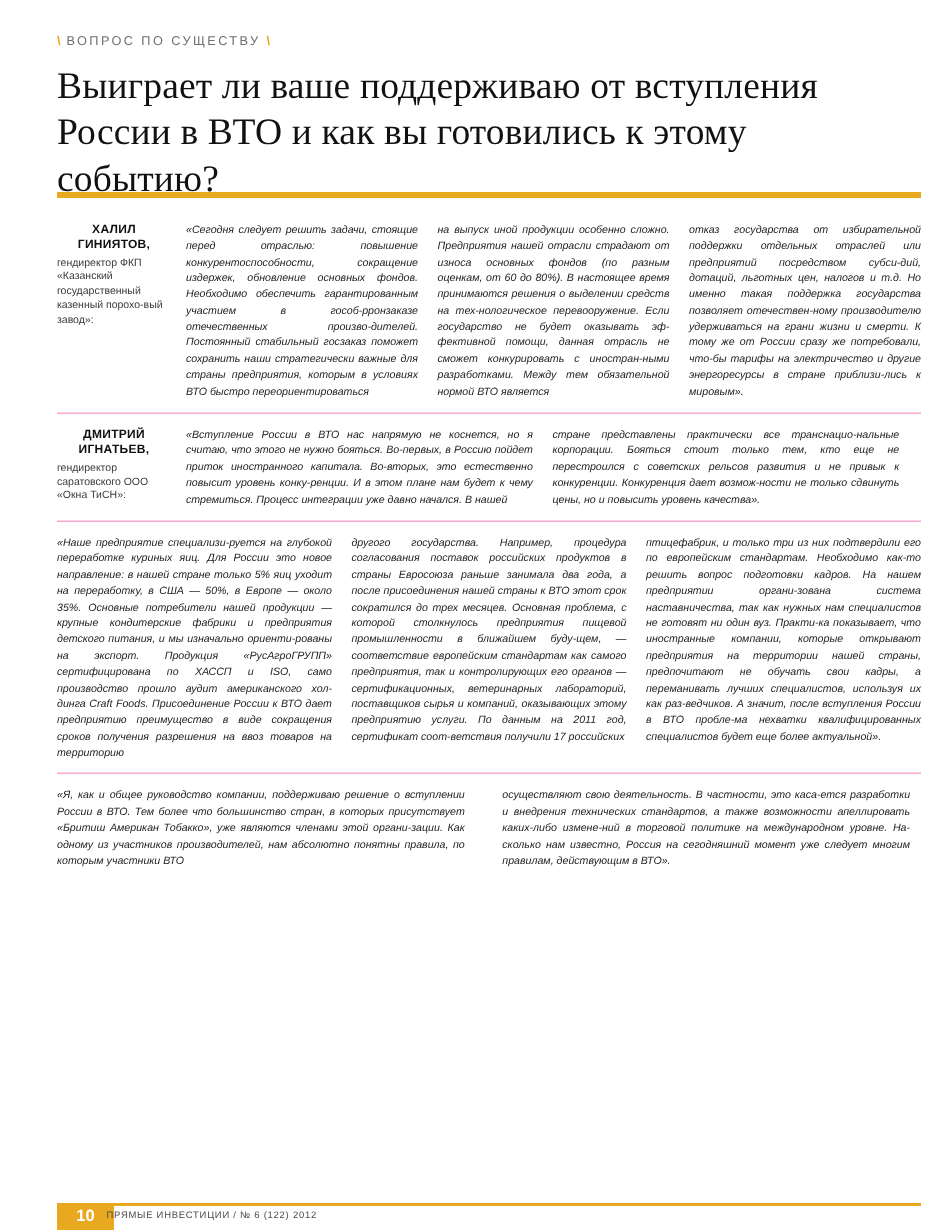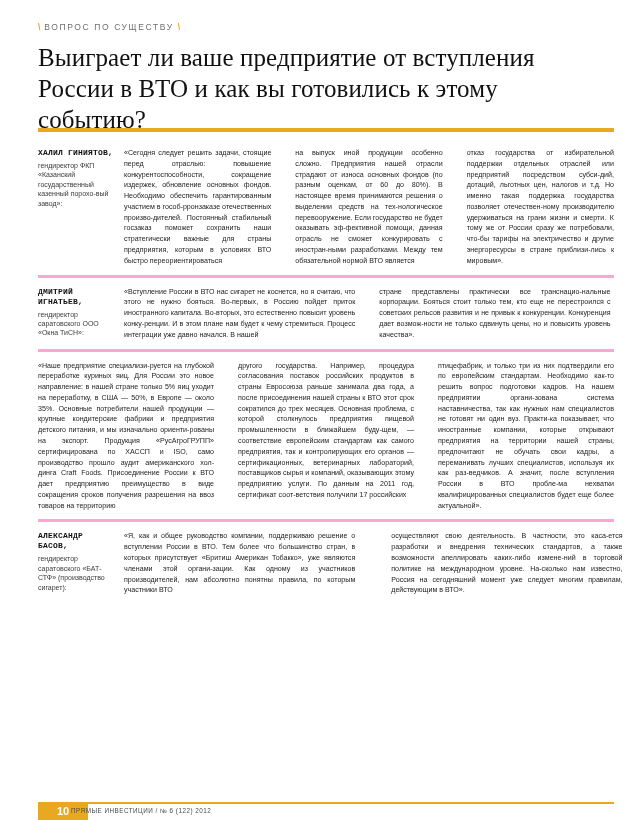--- a/index.html
+++ b/index.html
@@ -58,49 +58,51 @@
     top: 122px;
     left: 38px;
     right: 16px;
   }
   .qa {
     display: flex;
     padding-top: 4px;
     padding-bottom: 8px;
   }
   .qa + .qa {
-    border-top: 3px solid #f9a8d4;
+    border-top: 1px solid #f9a8d4;
     padding-top: 9px;
   }
   .who {
     width: 86px;
     flex: 0 0 86px;
     padding-right: 10px;
     box-sizing: border-box;
   }
   .who .name {
-    font-family: Liberation Mono, monospace;
+    font-family: Liberation Sans, sans-serif;
     font-size: 8px;
     font-weight: bold;
     line-height: 1.25;
     color: #111;
     text-transform: uppercase;
     letter-spacing: 0.2px;
+    text-align: center;
   }
   .who .role {
     margin-top: 3px;
     font-family: "Liberation Sans", sans-serif;
     font-size: 7px;
     line-height: 1.35;
     color: #3b3b3b;
   }
   .cols {
     flex: 1 1 auto;
     display: flex;
-    gap: 24px;
+    gap: 13px;
+    font-style: italic;
   }
   .col {
     flex: 1 1 0;
     font-family: "Liberation Sans", sans-serif;
     font-size: 7.1px;
     line-height: 1.52;
     color: #232323;
     text-align: justify;
     hyphens: auto;
   }
@@ -120,21 +122,21 @@
     left: 0;
     right: 0;
     top: 0;
     height: 2px;
     background: #e8a820;
   }
   .pagenum {
     position: absolute;
     left: 0;
     top: 0;
-    width: 50px;
+    width: 38px;
     height: 18px;
     background: #e8a820;
     color: #ffffff;
     font-family: "Liberation Sans", sans-serif;
     font-size: 11px;
     font-weight: bold;
     text-align: center;
     line-height: 18px;
   }
   .issue {
@@ -166,21 +168,21 @@
 <body>
 
 <div class="page">
 
   <div class="kicker">
     <span class="slash">\</span>
     <span>ВОПРОС ПО СУЩЕСТВУ</span>
     <span class="slash">\</span>
   </div>
 
-  <h1 class="title">Выиграет ли ваше предприятие от вступления России в ВТО и как вы готовились к этому событию?</h1>
+  <h1 class="title">Выиграет ли ваше поддерживаю от вступления России в ВТО и как вы готовились к этому событию?</h1>
 
   <div class="rule"></div>
 
   <div class="content">
 
     <div class="qa">
       <div class="who">
         <div class="name">ХАЛИЛ ГИНИЯТОВ,</div>
         <div class="role">гендиректор ФКП «Казанский государственный казенный порохо-вый завод»:</div>
       </div>
@@ -197,21 +199,21 @@
       </div>
     </div>
 
     <div class="qa">
       <div class="who">
         <div class="name">ДМИТРИЙ ИГНАТЬЕВ,</div>
         <div class="role">гендиректор саратовского ООО «Окна ТиСН»:</div>
       </div>
       <div class="cols">
         <div class="col" style="flex: 0 0 47.2%;">
-            <p>«Вступление России в ВТО нас сигарет не коснется, но я считаю, что этого не нужно бояться. Во-первых, в Россию пойдет приток иностранного капитала. Во-вторых, это естественно повысит уровень конку-ренции. И в этом плане нам будет к чему стремиться. Процесс интеграции уже давно начался. В нашей</p>
+            <p>«Вступление России в ВТО нас напрямую не коснется, но я считаю, что этого не нужно бояться. Во-первых, в Россию пойдет приток иностранного капитала. Во-вторых, это естественно повысит уровень конку-ренции. И в этом плане нам будет к чему стремиться. Процесс интеграции уже давно начался. В нашей</p>
           </div>
         <div class="col" style="flex: 0 0 47.2%;">
             <p>стране представлены практически все транснацио-нальные корпорации. Бояться стоит только тем, кто еще не перестроился с советских рельсов развития и не привык к конкуренции. Конкуренция дает возмож-ности не только сдвинуть цены, но и повысить уровень качества».</p>
           </div>
       </div>
     </div>
 
     <div class="qa">
       <div class="cols">
         <div class="col">
@@ -220,24 +222,20 @@
         <div class="col">
             <p>другого государства. Например, процедура согласования поставок российских продуктов в страны Евросоюза раньше занимала два года, а после присоединения нашей страны к ВТО этот срок сократился до трех месяцев. Основная проблема, с которой столкнулось предприятия пищевой промышленности в ближайшем буду-щем, — соответствие европейским стандартам как самого предприятия, так и контролирующих его органов — сертификационных, ветеринарных лабораторий, поставщиков сырья и компаний, оказывающих этому предприятию услуги. По данным на 2011 год, сертификат соот-ветствия получили 17 российских</p>
           </div>
         <div class="col">
             <p>птицефабрик, и только три из них подтвердили его по европейским стандартам. Необходимо как-то решить вопрос подготовки кадров. На нашем предприятии органи-зована система наставничества, так как нужных нам специалистов не готовят ни один вуз. Практи-ка показывает, что иностранные компании, которые открывают предприятия на территории нашей страны, предпочитают не обучать свои кадры, а переманивать лучших специалистов, используя их как раз-ведчиков. А значит, после вступления России в ВТО пробле-ма нехватки квалифицированных специалистов будет еще более актуальной».</p>
           </div>
       </div>
     </div>
 
     <div class="qa">
-      <div class="who">
-        <div class="name">АЛЕКСАНДР БАСОВ,</div>
-        <div class="role">гендиректор саратовского «БАТ-СТФ» (производство сигарет):</div>
-      </div>
       <div class="cols">
         <div class="col" style="flex: 0 0 47.2%;">
             <p>«Я, как и общее руководство компании, поддерживаю решение о вступлении России в ВТО. Тем более что большинство стран, в которых присутствует «Бритиш Американ Тобакко», уже являются членами этой органи-зации. Как одному из участников производителей, нам абсолютно понятны правила, по которым участники ВТО</p>
           </div>
         <div class="col" style="flex: 0 0 47.2%; margin-left: 12px;">
             <p>осуществляют свою деятельность. В частности, это каса-ется разработки и внедрения технических стандартов, а также возможности апеллировать каких-либо измене-ний в торговой политике на международном уровне. На-сколько нам известно, Россия на сегодняшний момент уже следует многим правилам, действующим в ВТО».</p>
           </div>
       </div>
     </div>
 

